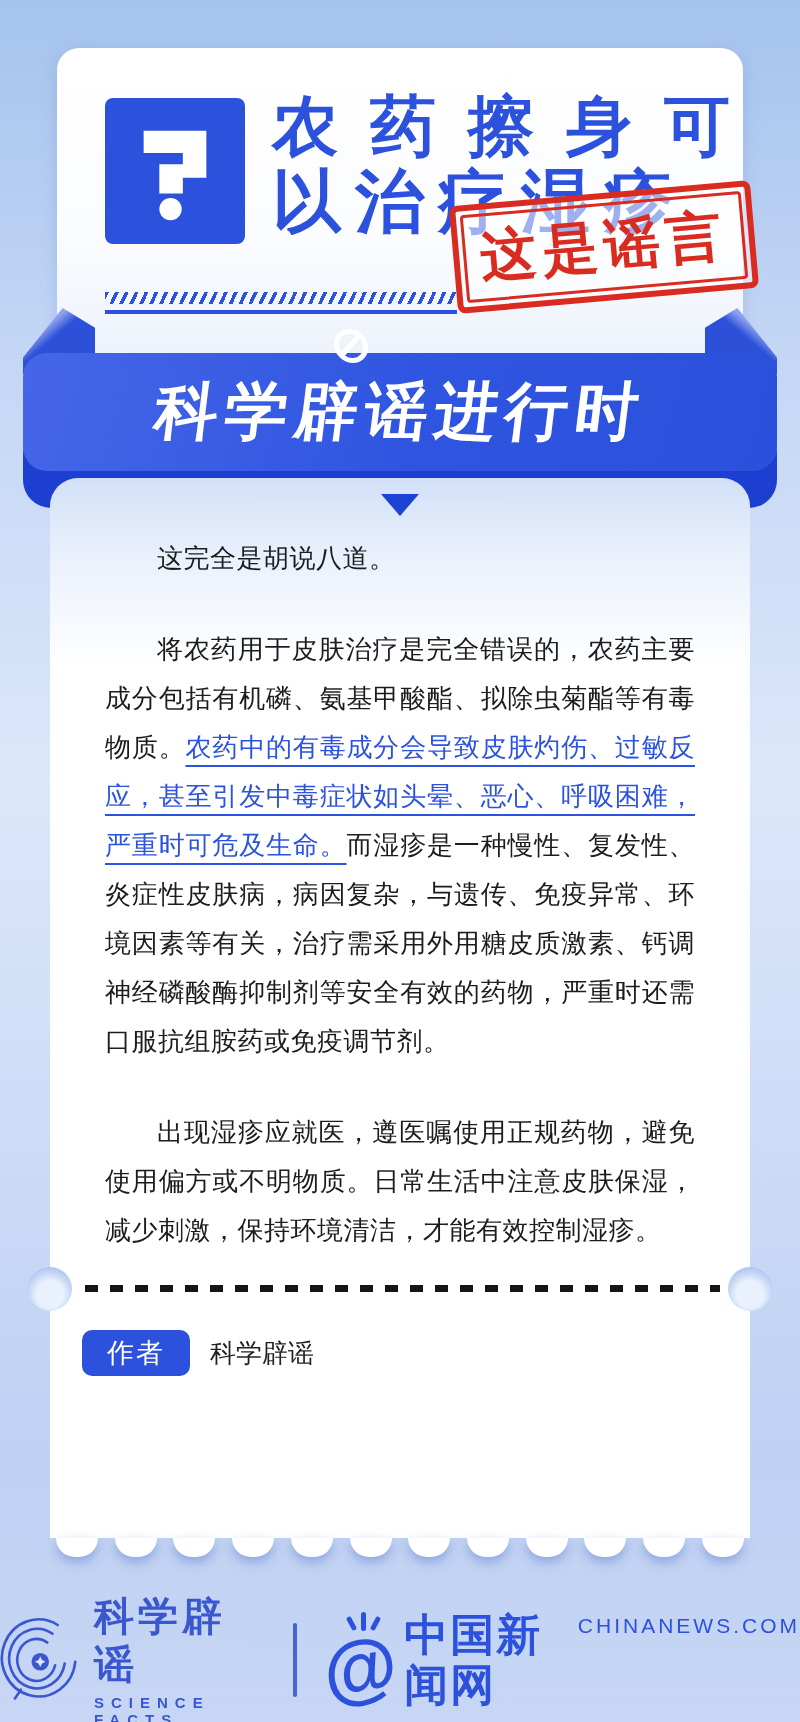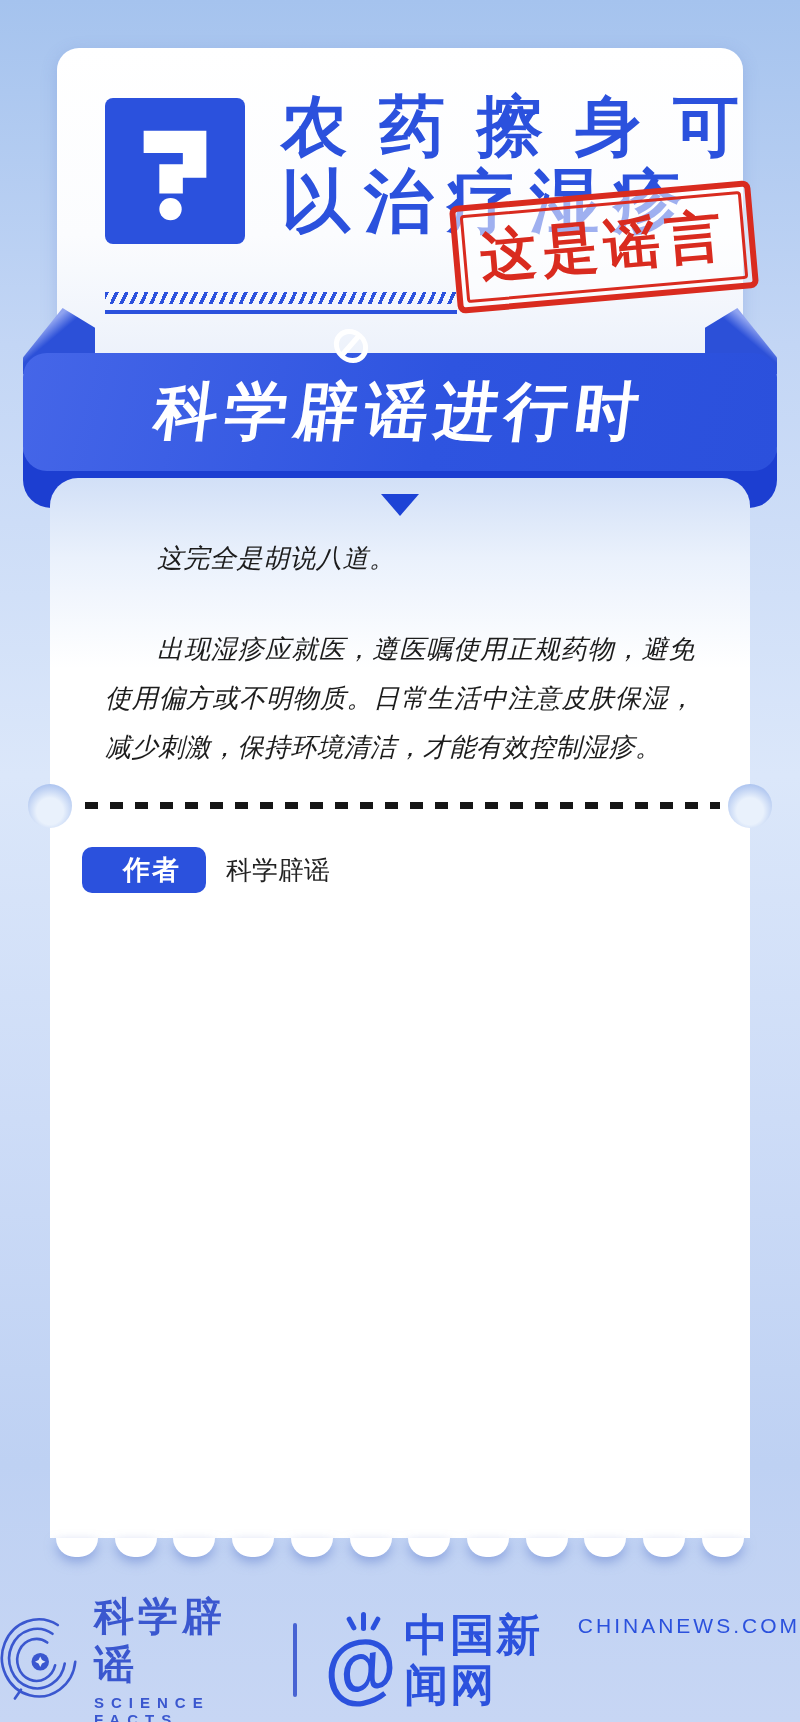--- a/index.html
+++ b/index.html
@@ -14,21 +14,21 @@
     background: linear-gradient(180deg,#ffffff 0%,#fbfcfe 55%,#e9effa 100%);
     border-radius:22px 22px 0 0;
     box-shadow: 0 4px 16px rgba(90,120,200,.25);
   }
   .q-icon {
     position:absolute; left:48px; top:50px; width:140px; height:146px;
     background:#2b51dd; border-radius:8px; display:flex; align-items:center; justify-content:center;
   }
   .q-icon svg { width:112px; height:112px; }
   .main-title {
-    position:absolute; left:224px; top:40px; color:#2b51dd; font-weight:900; line-height:76px;
+    position:absolute; left:215px; top:40px; color:#2b51dd; font-weight:900; line-height:76px;
   }
   .main-title .t1 { font-size:66px; letter-spacing:32px; white-space:nowrap; display:block; }
   .main-title .t2 { font-size:69px; letter-spacing:14px; white-space:nowrap; display:block; }
   .hatch-strip {
     position:absolute; left:48px; top:244px; width:352px; height:12px;
     background: repeating-linear-gradient(115deg,#2b51dd 0 3.5px, transparent 3.5px 9px);
   }
   .title-underline {
     position:absolute; left:48px; top:262px; width:352px; height:4px; background:#2b51dd;
   }
@@ -79,42 +79,41 @@
     background: linear-gradient(180deg,#d2e0f7 0px,#eaf1fc 80px,#ffffff 190px);
     border-radius:28px 28px 0 0;
   }
   .triangle-down {
     position:absolute; left:50%; margin-left:-19px; top:16px;
     width:0; height:0; border-left:19px solid transparent; border-right:19px solid transparent;
     border-top:22px solid #1d43d6;
   }
   .article { margin:0 55px; padding-top:56px; color:#1c1c1c; font-size:26px; line-height:49px;
     text-align:justify; letter-spacing:.5px; }
-  .article p { margin:0 0 42px 0; text-indent:2em;font-style:italic; }
+  .article p { margin:0 0 42px 0; text-indent:2em; }
   .article p:last-child { margin-bottom:0; }
   .hl {
     color:#2b52e0; text-decoration:underline; text-decoration-thickness:2px;
     text-underline-offset:9px; text-decoration-color:#2b52e0;
   }
   .divider-row { position:relative; margin:30px 30px 0 35px; }
   .divider-dashed {
     height:7px; background: repeating-linear-gradient(90deg,#151515 0 13px, transparent 13px 25px);
   }
   .notch { position:absolute; top:50%; transform:translateY(-50%); width:44px; height:44px;
     border-radius:50%; background: radial-gradient(circle at 50% 62%, #e9f1fc 0 38%, #9db8ec 88%);
   }
   .notch-left  { left:-57px; }
   .notch-right { right:-52px; }
   .credit-row { display:flex; align-items:center; margin:38px 0 0 32px; }
   .credit-row.reviewer { align-items:flex-start; margin-top:30px; }
   .credit-badge {
     flex:0 0 auto; width:108px; height:46px; background:#2b51dd; border-radius:10px;
-    color:#ffffff; font-size:27px; font-weight:700; display:flex; align-items:center; justify-content:center;
+    color:#ffffff; font-size:27px; font-weight:400; display:flex; align-items:center; justify-content:center;
     letter-spacing:2px;
-    padding-left:16px;
   }
   .credit-value { margin-left:20px; color:#222222; font-size:26px; line-height:46px; }
   .credit-value-multi { margin-left:20px; color:#222222; font-size:25px; line-height:33px; padding-top:2px; }
   .credit-value-multi span { display:block; }
   .scallops {
     position:absolute; left:0; bottom:-19px; width:700px; height:19px;
     display:flex; justify-content:space-between; padding:0 6px; box-sizing:border-box;
     filter: drop-shadow(0 5px 6px rgba(96,126,205,.55));
   }
   .bump { width:42px; height:19px; background:#ffffff; border-radius:0 0 21px 21px; }
@@ -172,20 +171,21 @@
   <div class="banner-main">
     <div class="banner-title">科学辟谣进行时</div>
     <div class="no-symbol"></div>
   </div>
 
   <div class="content-card">
     <div class="triangle-down"></div>
 
     <div class="article">
       <p>这完全是胡说八道。</p>
+      <p><span>将农药用于皮肤治疗是完全错误的，农药主要成分包括有机磷、氨基甲酸酯、拟除虫菊酯等有毒物质。</span><span class="hl">农药中的有毒成分会导致皮肤灼伤、过敏反应，甚至引发中毒症状如头晕、恶心、呼吸困难，严重时可危及生命。</span><span>而湿疹是一种慢性、复发性、炎症性皮肤病，病因复杂，与遗传、免疫异常、环境因素等有关，治疗需采用外用糖皮质激素、钙调神经磷酸酶抑制剂等安全有效的药物，严重时还需口服抗组胺药或免疫调节剂。</span></p>
       <p>出现湿疹应就医，遵医嘱使用正规药物，避免使用偏方或不明物质。日常生活中注意皮肤保湿，减少刺激，保持环境清洁，才能有效控制湿疹。</p>
     </div>
 
     <div class="divider-row">
       <div class="notch notch-left"></div>
       <div class="divider-dashed"></div>
       <div class="notch notch-right"></div>
     </div>
 
     <div class="credit-row">

